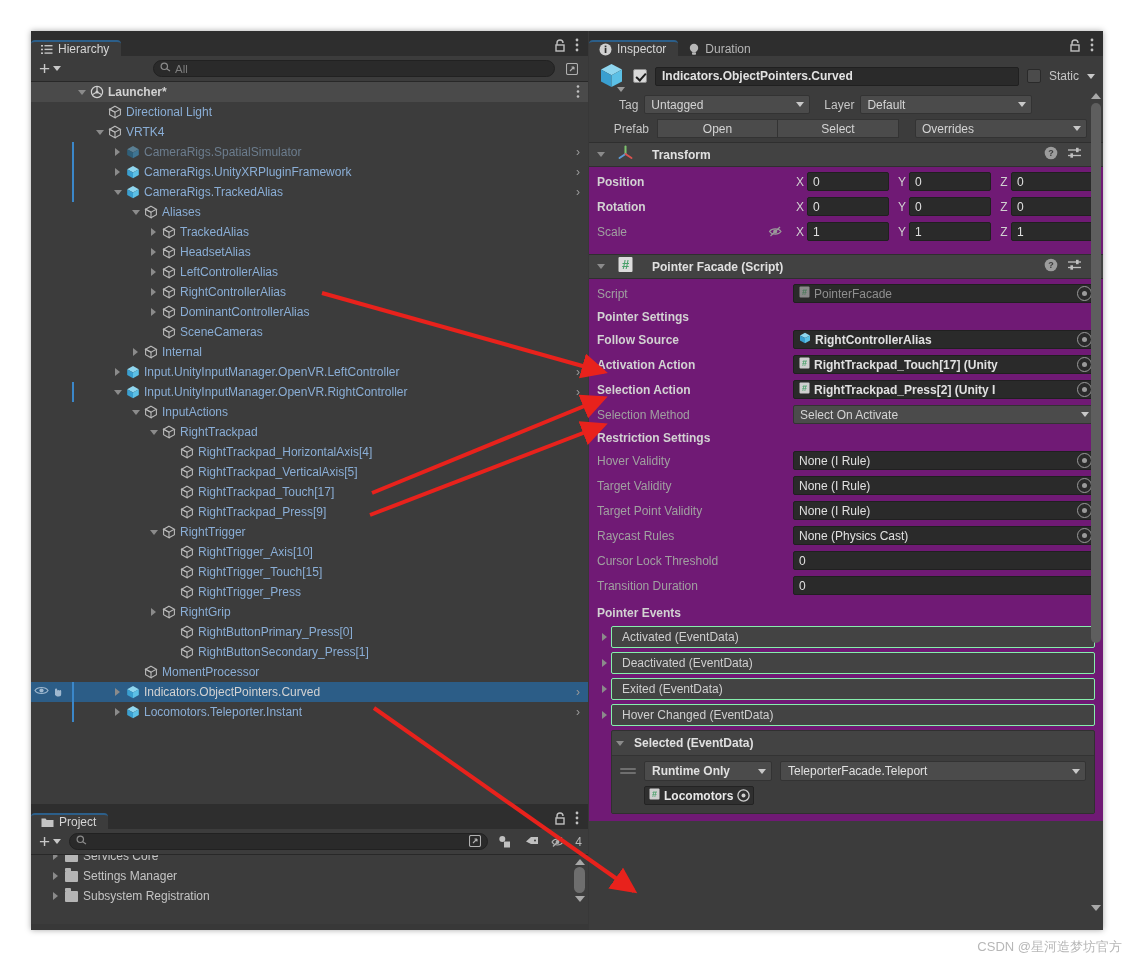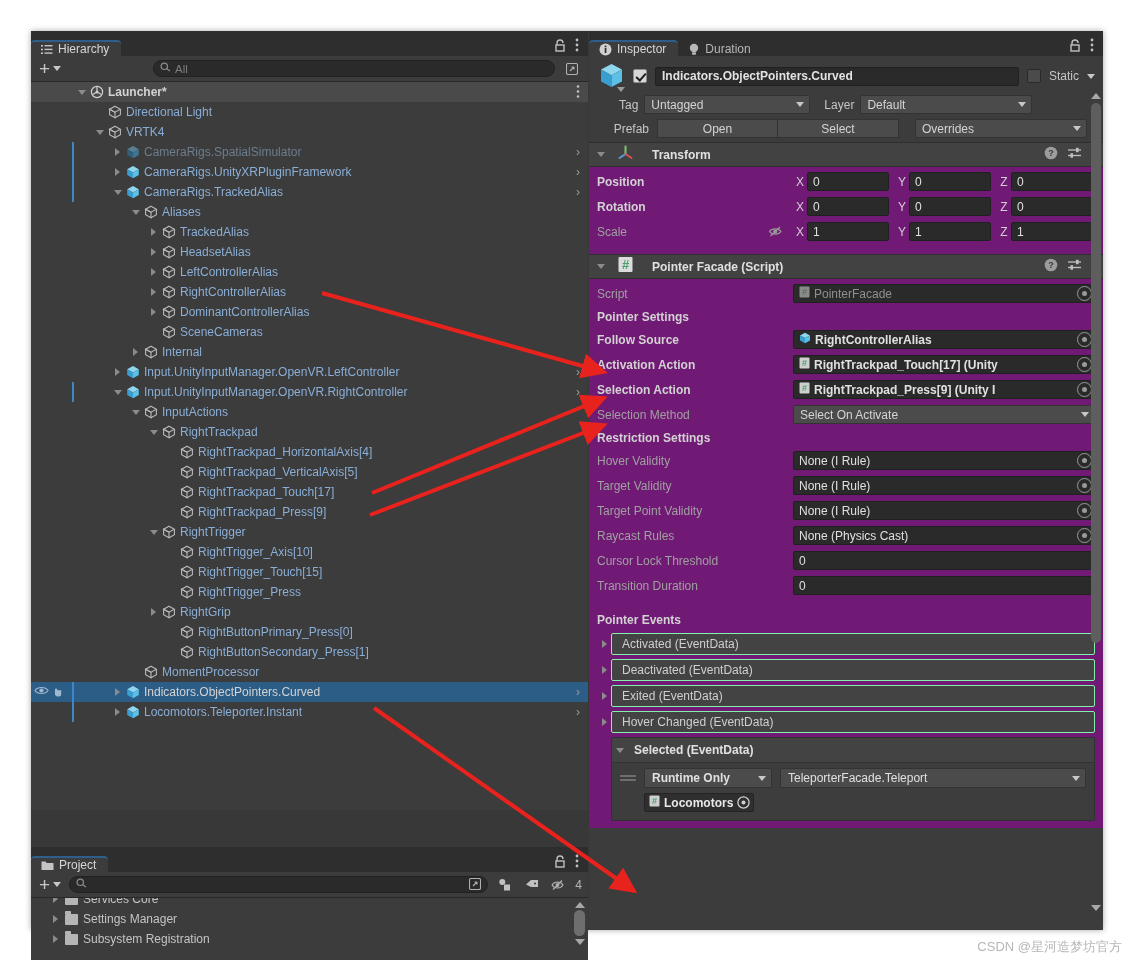--- a/index.html
+++ b/index.html
@@ -144,21 +144,21 @@
   .hrow .vline {
     position: absolute; left: 41px; top: 0;
     width: 2px; height: 20px; background: #3b87c9;
   }
   .c-prefab { color: #8aaed6; }
   .c-plain  { color: #8aaed6; }
   .c-dim    { color: #6c7d8e; }
   .c-white  { color: #d2d2d2; }
 
   
-  #project { left: 0; top: 816px; width: 557px; height: 104px; }
+  #project { left: 0; top: 773px; width: 557px; height: 104px; }
   .proj-body {
     position: absolute; left:0; top:51px; width:557px; height:69px;
     background: #3c3c3c; overflow:hidden;
   }
   .prow {
     height: 20px; display:flex; align-items:center;
     font-size:12px; color:#c4c4c4; padding-left: 22px;
   }
   .folder {
     width: 13px; height: 11px; margin-right: 5px;
@@ -1197,21 +1197,21 @@
 
           <div class="frow">
             <span class="flabel bold">Selection Action</span>
             <div class="objfield">
               <span>
                 <svg width="11" height="12" viewBox="0 0 11 12">
                     <rect x="0.5" y="0.5" width="10" height="11" rx="1" fill="#cfcfcf"></rect>
                     <text x="5.5" y="9" font-size="9" font-family="Liberation Sans" fill="#49a06a" text-anchor="middle" font-weight="bold">#</text>
                   </svg>
               </span>
-              <span class="otxt">RightTrackpad_Press[9] (Unity I</span>
+              <span class="otxt">RightTrackpad_Press[2] (Unity I</span>
               <span class="target-ico"></span>
             </div>
           </div>
 
           <div class="frow">
             <span class="flabel dim">Selection Method</span>
             <div class="selfield">
               <span>Select On Activate</span>
               <span class="dd-caret"></span>
             </div>
@@ -1250,21 +1250,21 @@
               <div class="frow">
                 <span class="flabel dim">Cursor Lock Threshold</span>
                 <div class="numfield">0</div>
               </div>
               <div class="frow">
                 <span class="flabel dim">Transition Duration</span>
                 <div class="numfield">0</div>
               </div>
             </div>
 
-          <div class="grp-title" style="margin-top:18px">Pointer Events</div>
+          <div class="grp-title" style="margin-top:11px">Pointer Events</div>
           <div id="event-rows">
               <div class="evt-row">
                 <span class="evt-arrow">
                   <span class="tri-r"></span>
                 </span>
                 <div class="evt-box">Activated (EventData)</div>
               </div>
               <div class="evt-row">
                 <span class="evt-arrow">
                   <span class="tri-r"></span>

